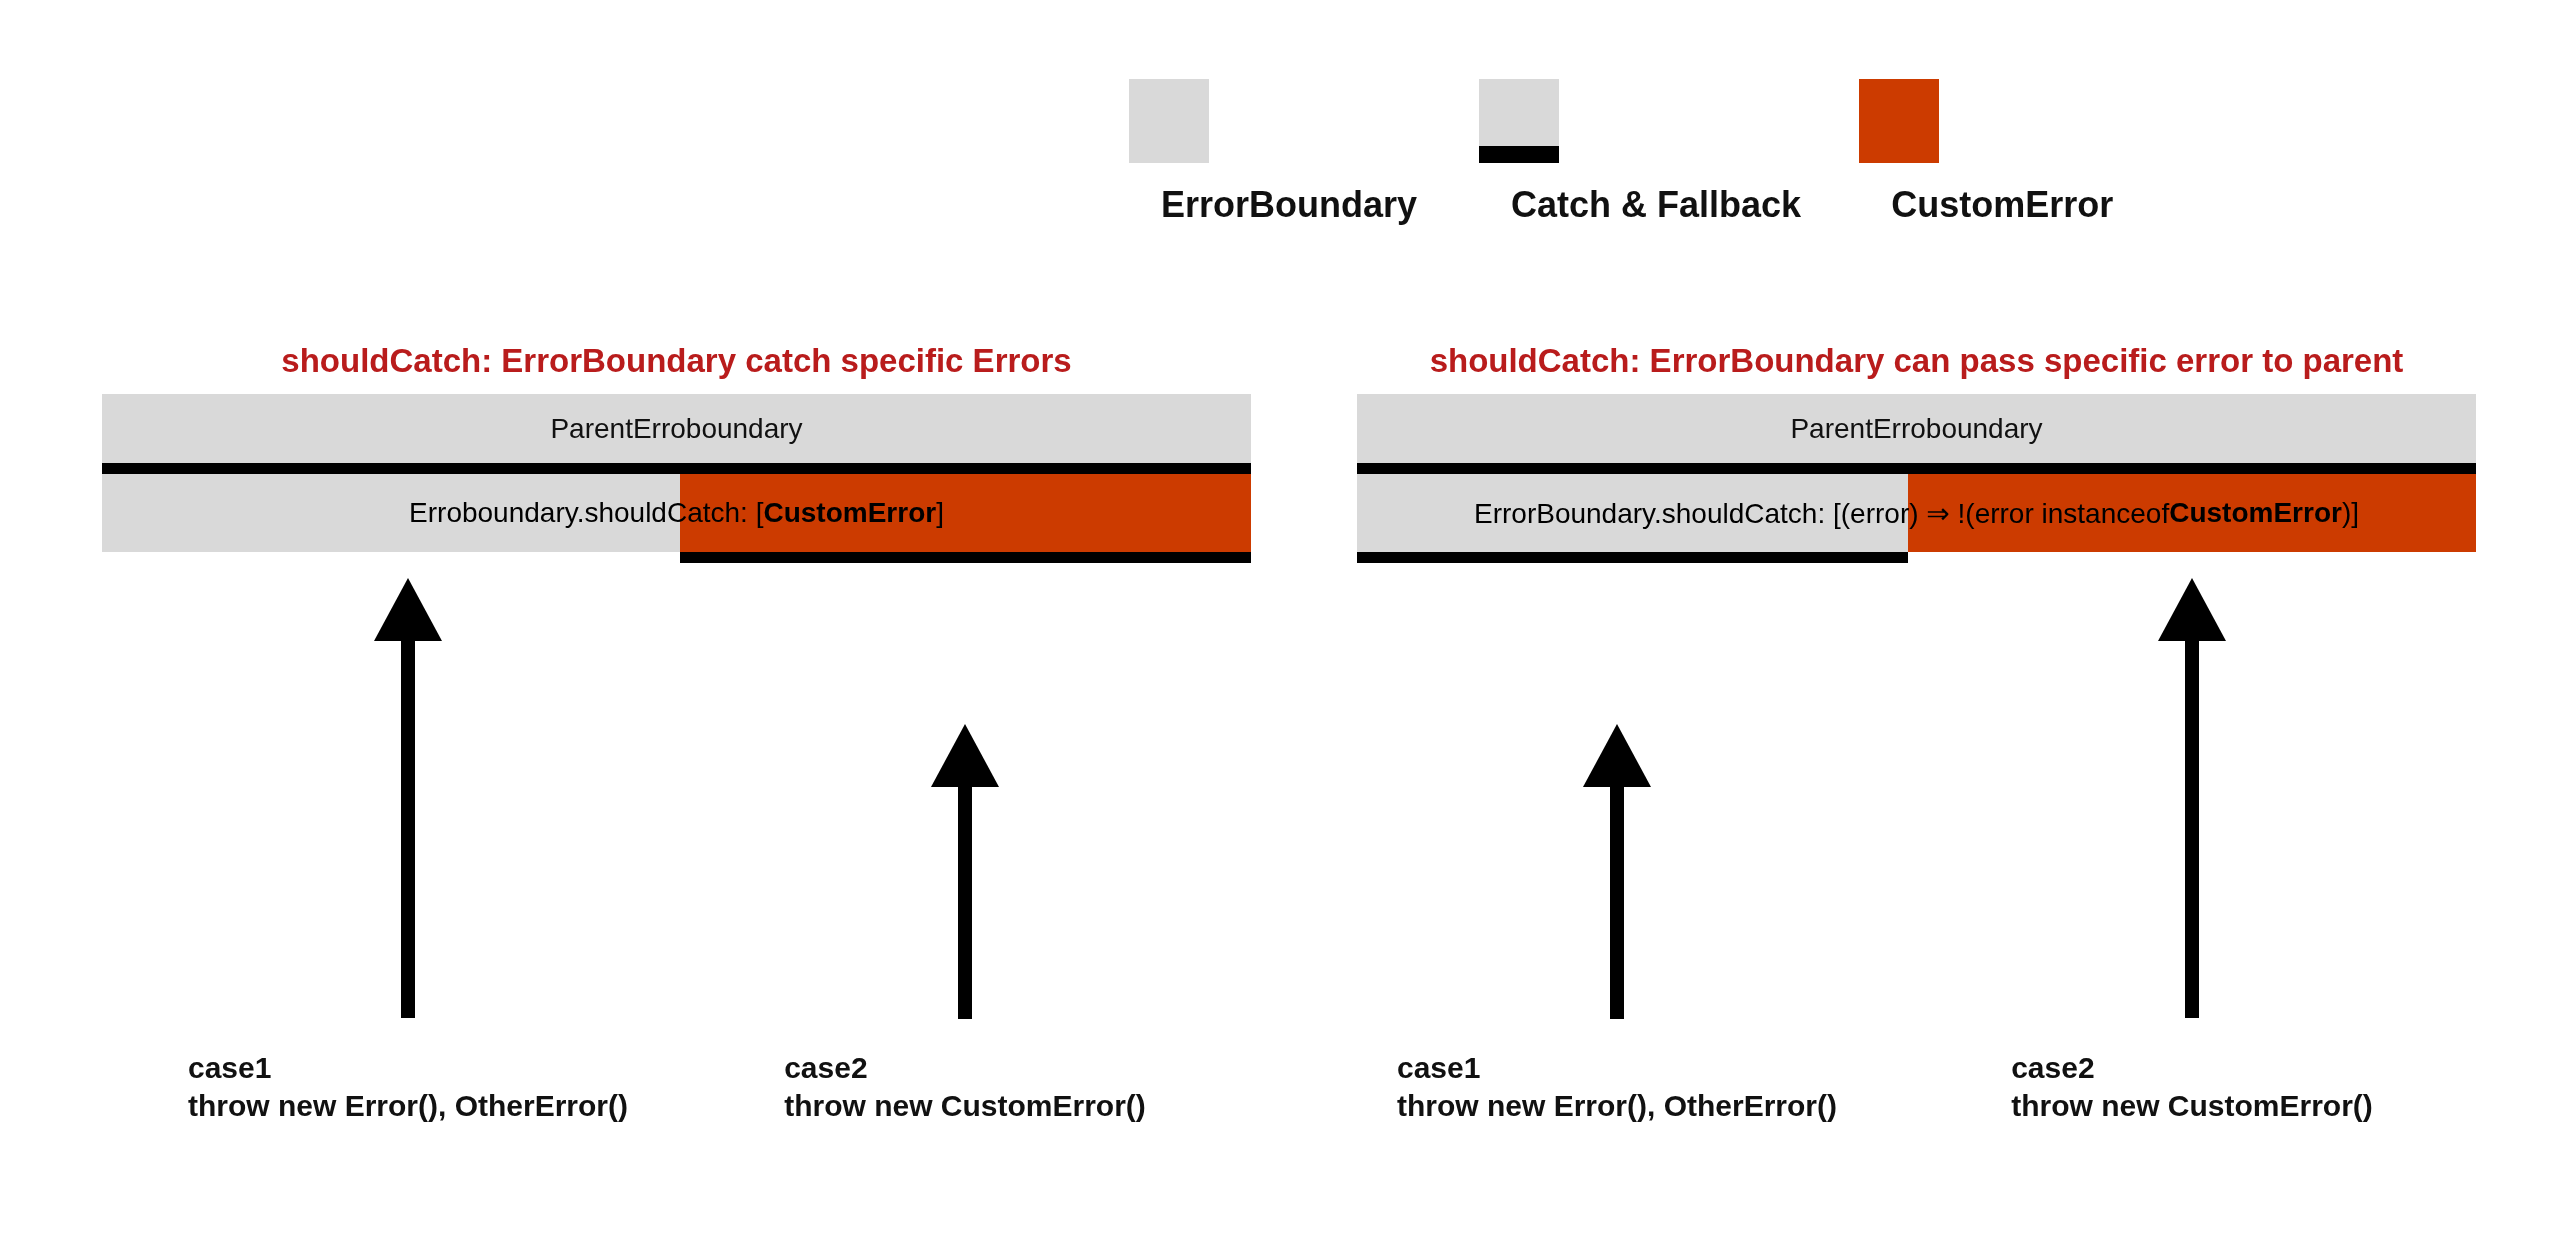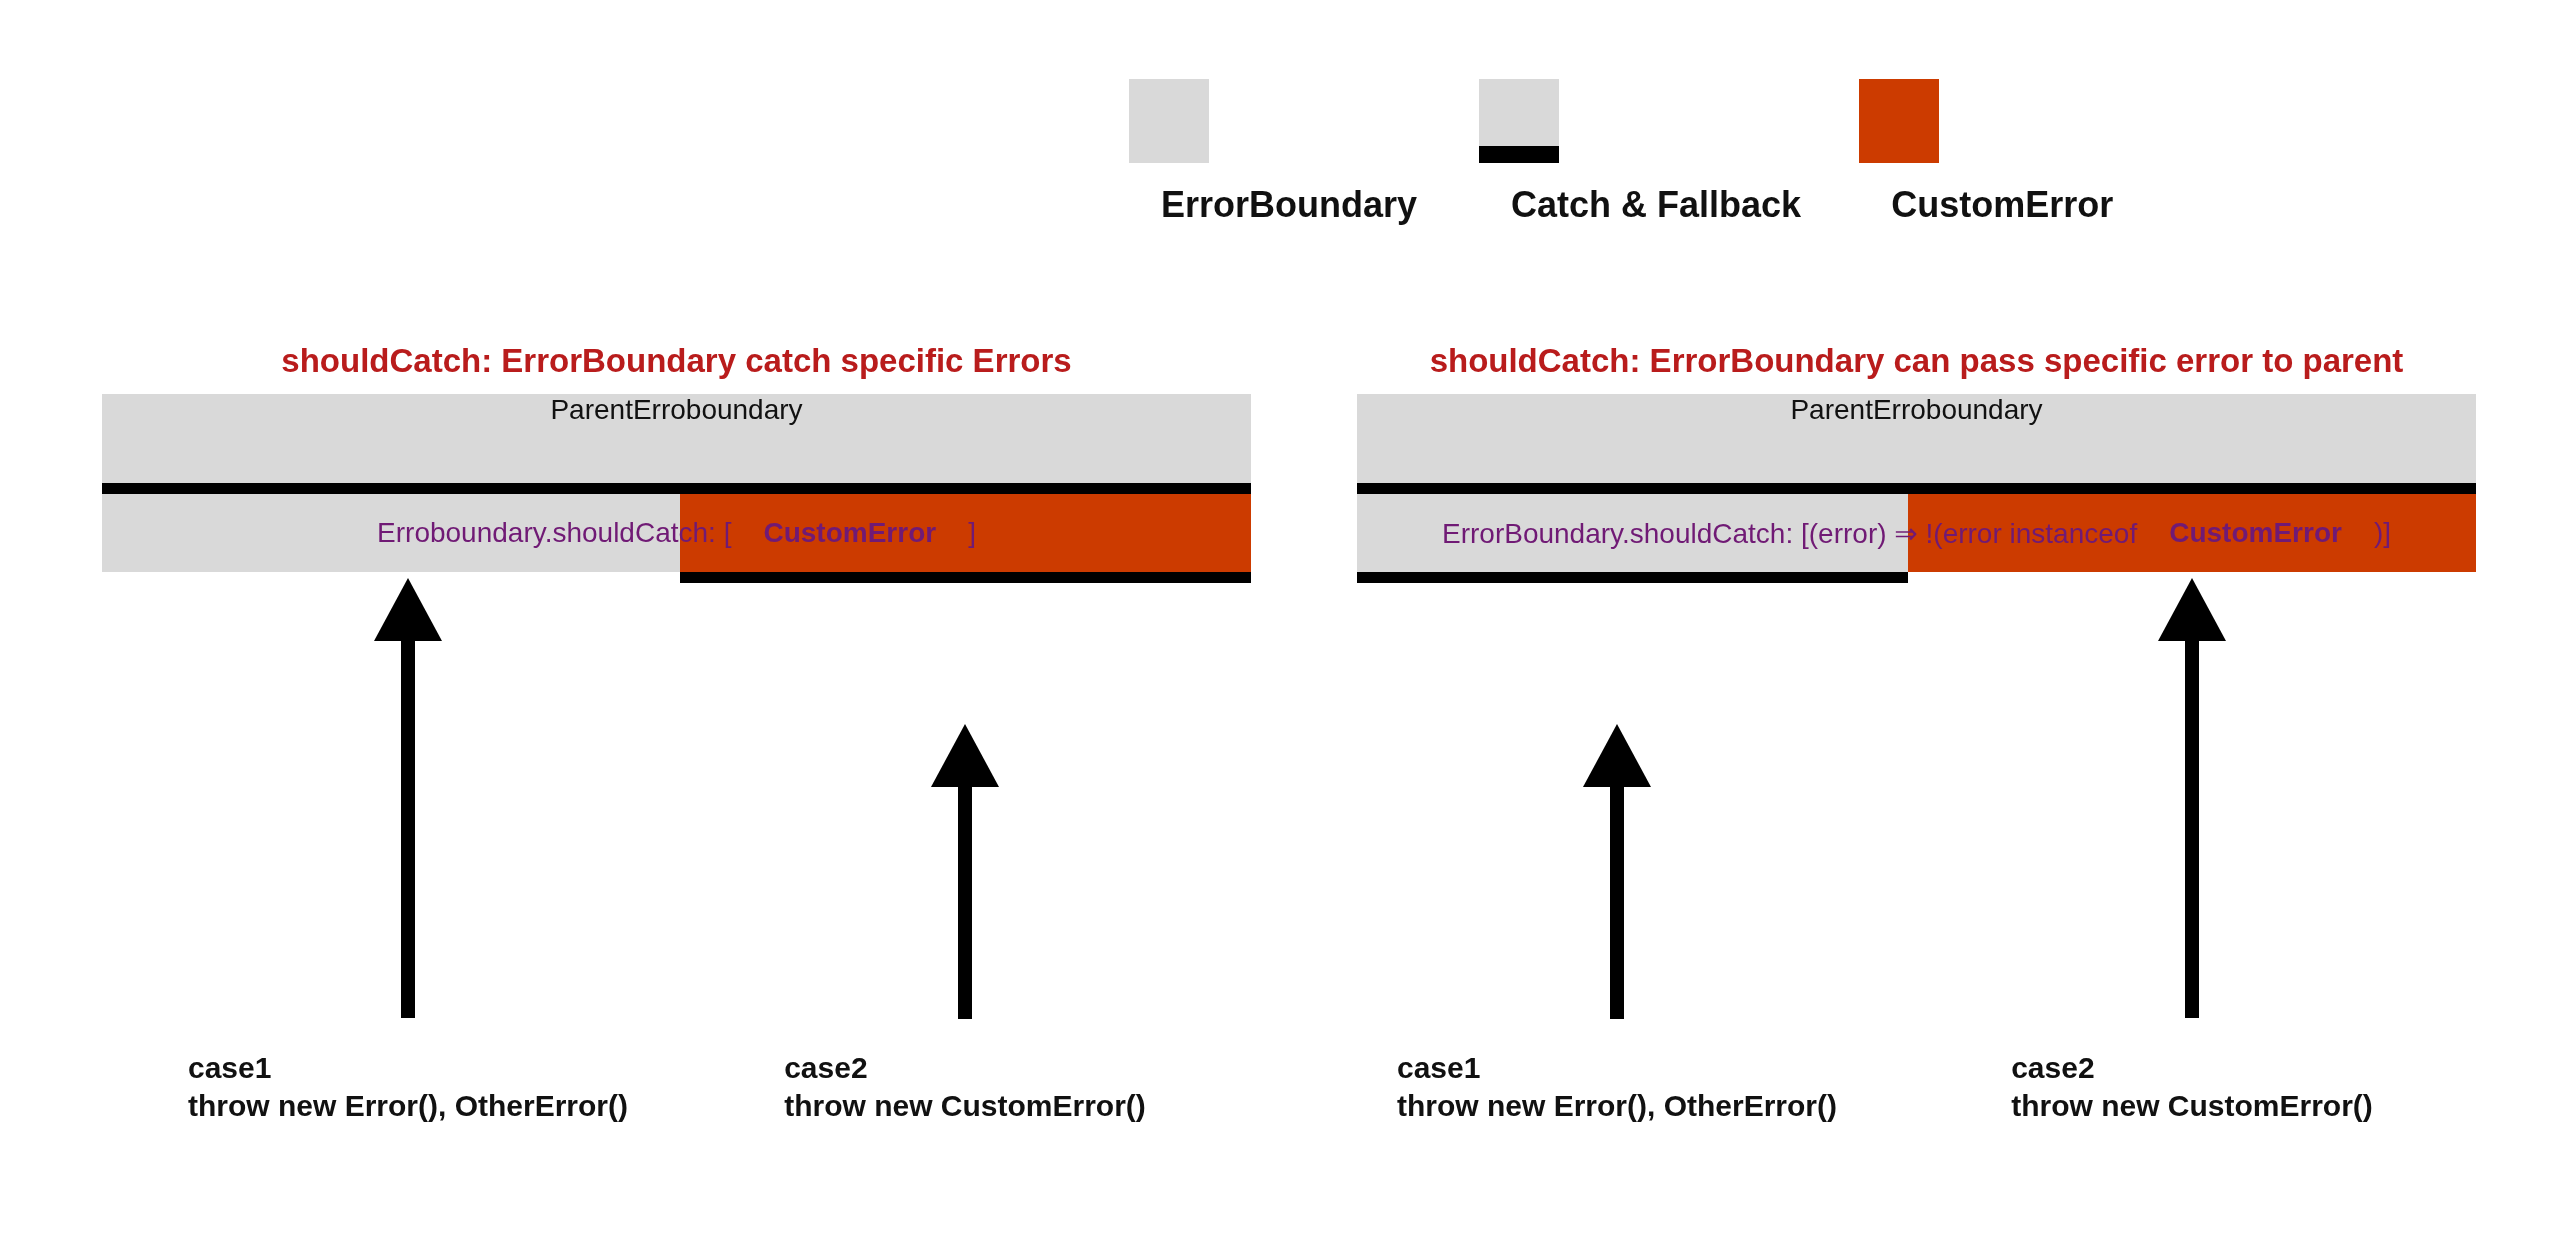--- a/index.html
+++ b/index.html
@@ -35,33 +35,33 @@
   .diagram.right { left: 1333px; width: 1143px; padding-left: 24px; }
 
   .diagram-title {
     font-size: 33px; font-weight: bold; color: #b91c1c; text-align: center;
     white-space: nowrap; height: 55px; line-height: 44px;
   }
 
   
   .box { position: relative; width: 100%; }
   .row-parent {
-    background: #d9d9d9; height: 89px;
-    display: flex; align-items: flex-start; justify-content: center;
+    background: #d9d9d9; height: 69px;
+    display: flex; align-items: center; justify-content: center;
   }
   .row-parent .txt { font-size: 28px; color: #111; }
   .divider { height: 11px; background: #000; width: 100%; }
   .row-child { position: relative; height: 78px; display: flex; }
   .child-seg { height: 100%; }
   .child-seg.gray { background: #d9d9d9; }
   .child-seg.orange { background: #cc3b00; }
   .child-text {
     position: absolute; left: 0; right: 0; top: 0; bottom: 0;
     display: flex; align-items: center; justify-content: center;
-    font-size: 28px; color: #701a75; white-space: nowrap; pointer-events: none; gap: 32px;
+    font-size: 28px; color: #000000; white-space: nowrap; pointer-events: none;
   }
   .child-text b { font-weight: bold; }
   .bottom-bar-row { position: relative; height: 11px; width: 100%; }
   .bottom-bar { position: absolute; top: 0; height: 11px; background: #000; }
 
   
   .arrow { position: absolute; width: 0; }
   .arrow .shaft { position: absolute; left: -7px; width: 14px; background: #000; }
   .arrow .head {
     position: absolute; left: -34px; top: 0; width: 0; height: 0;

